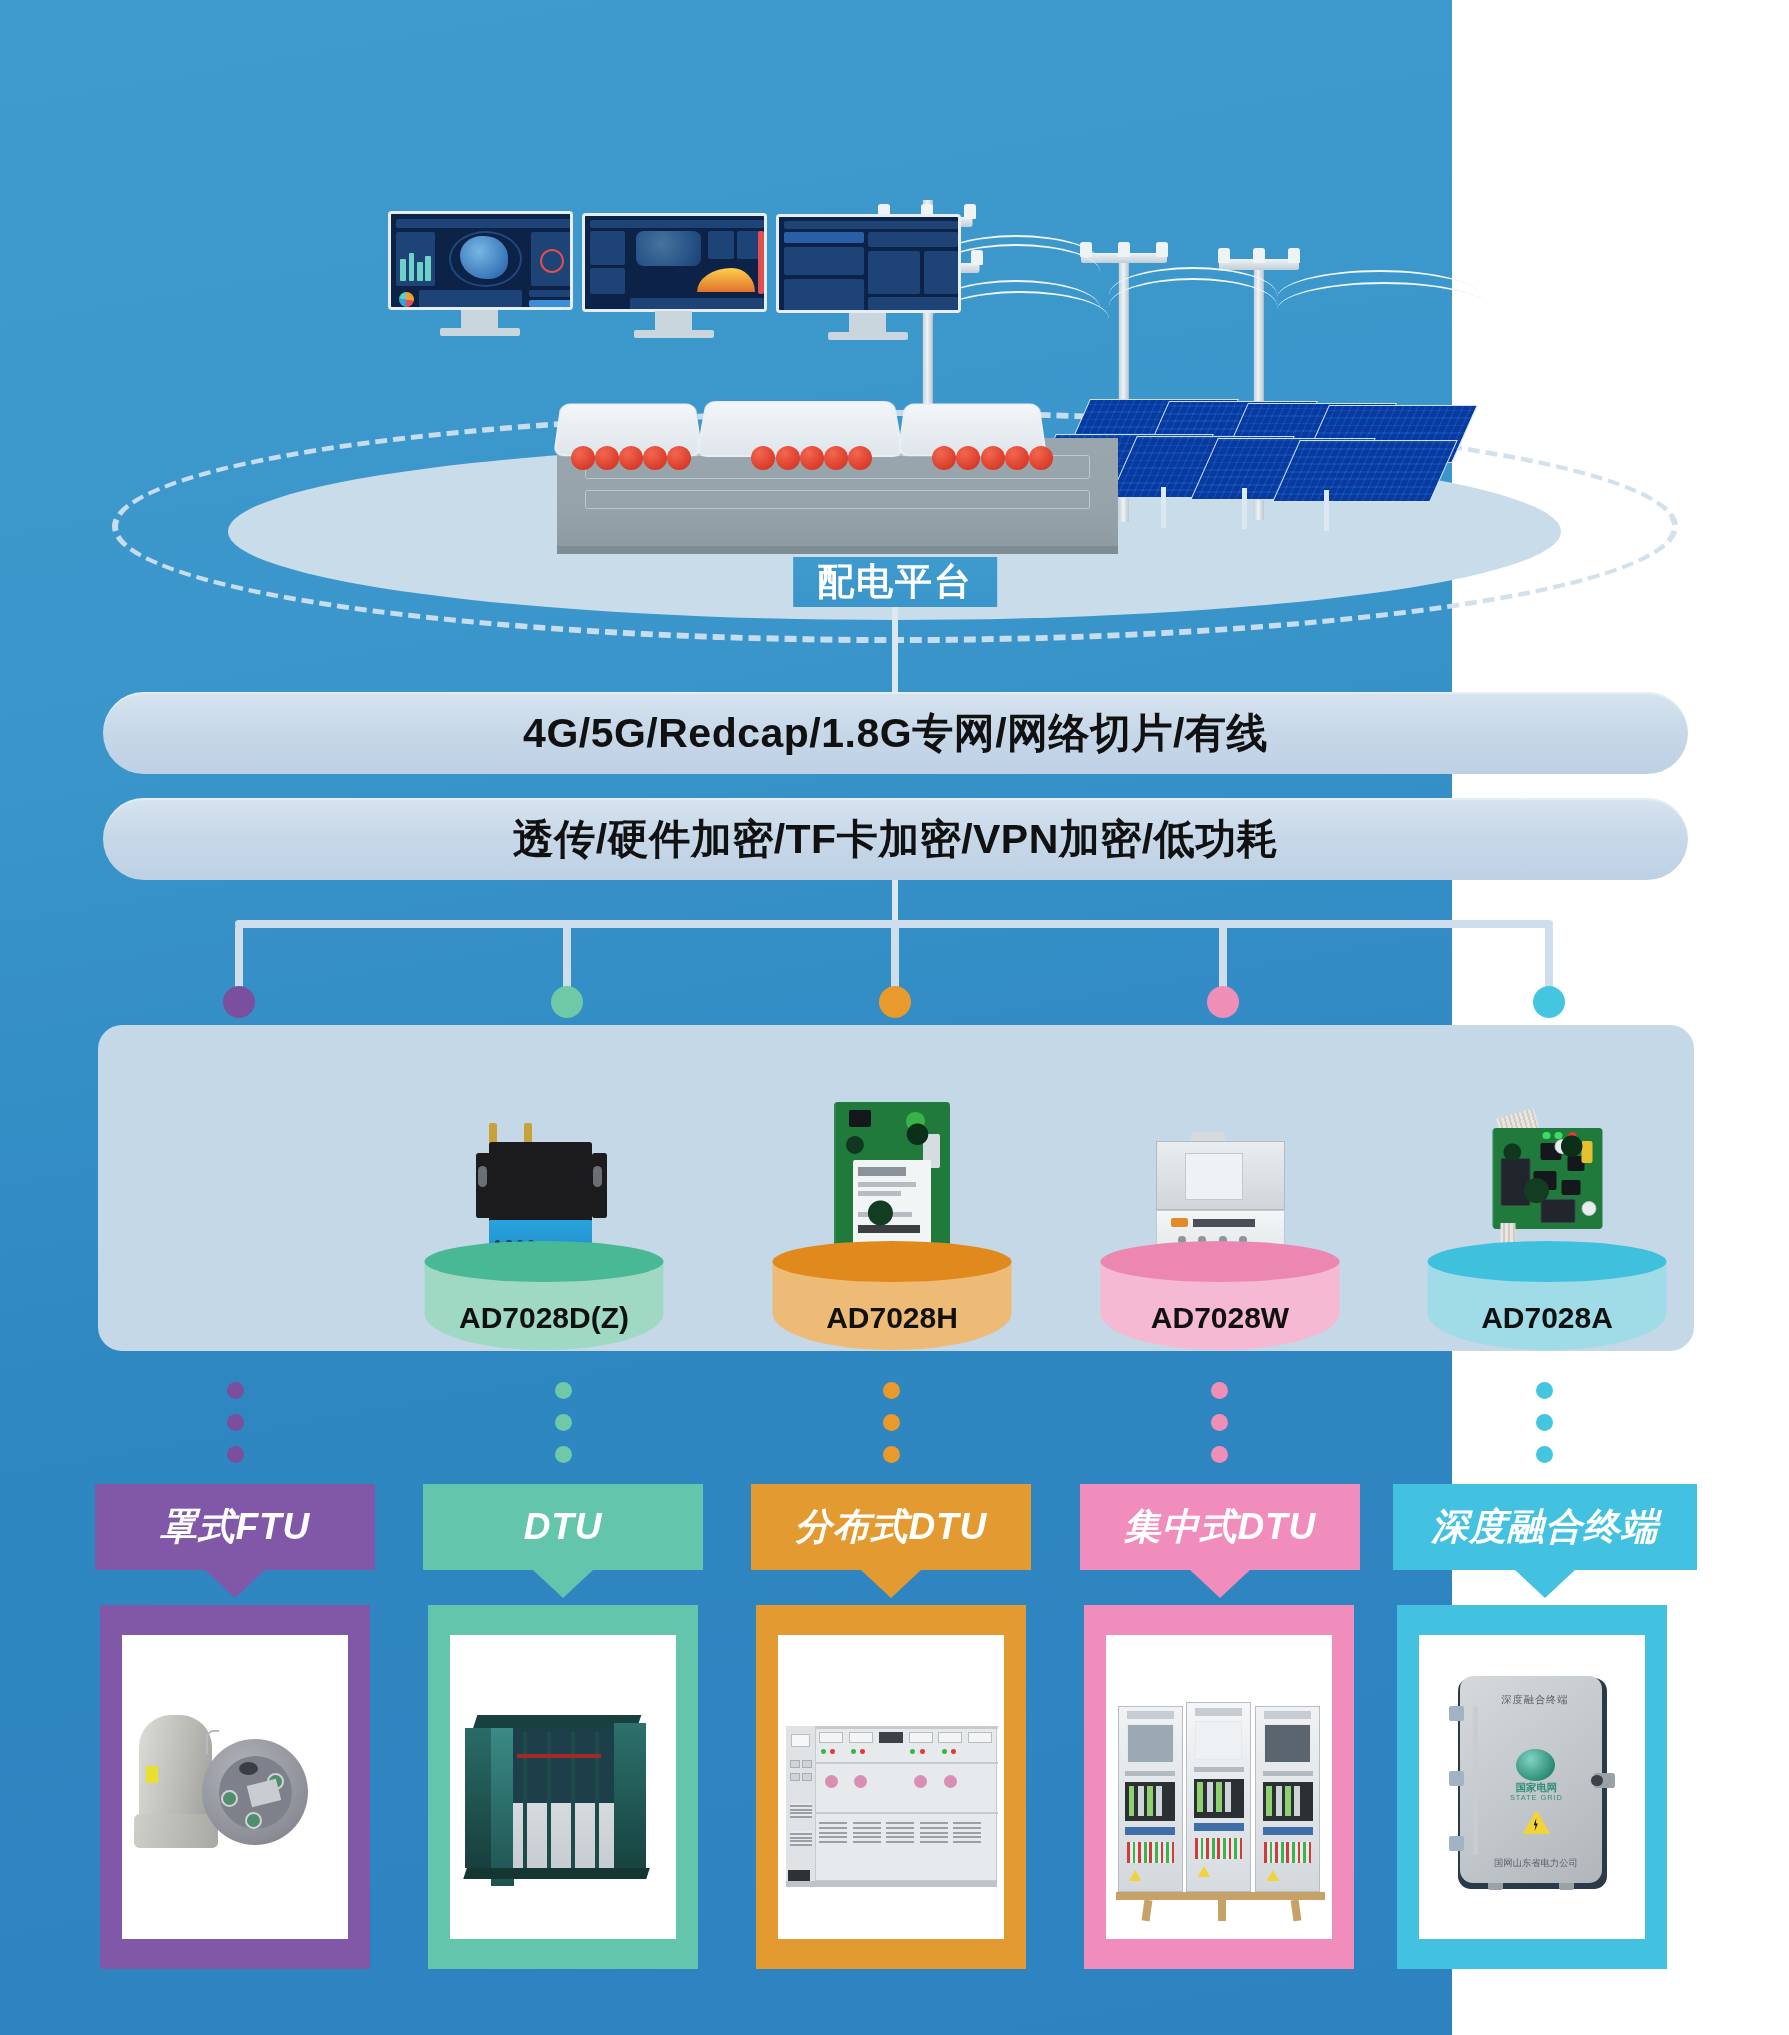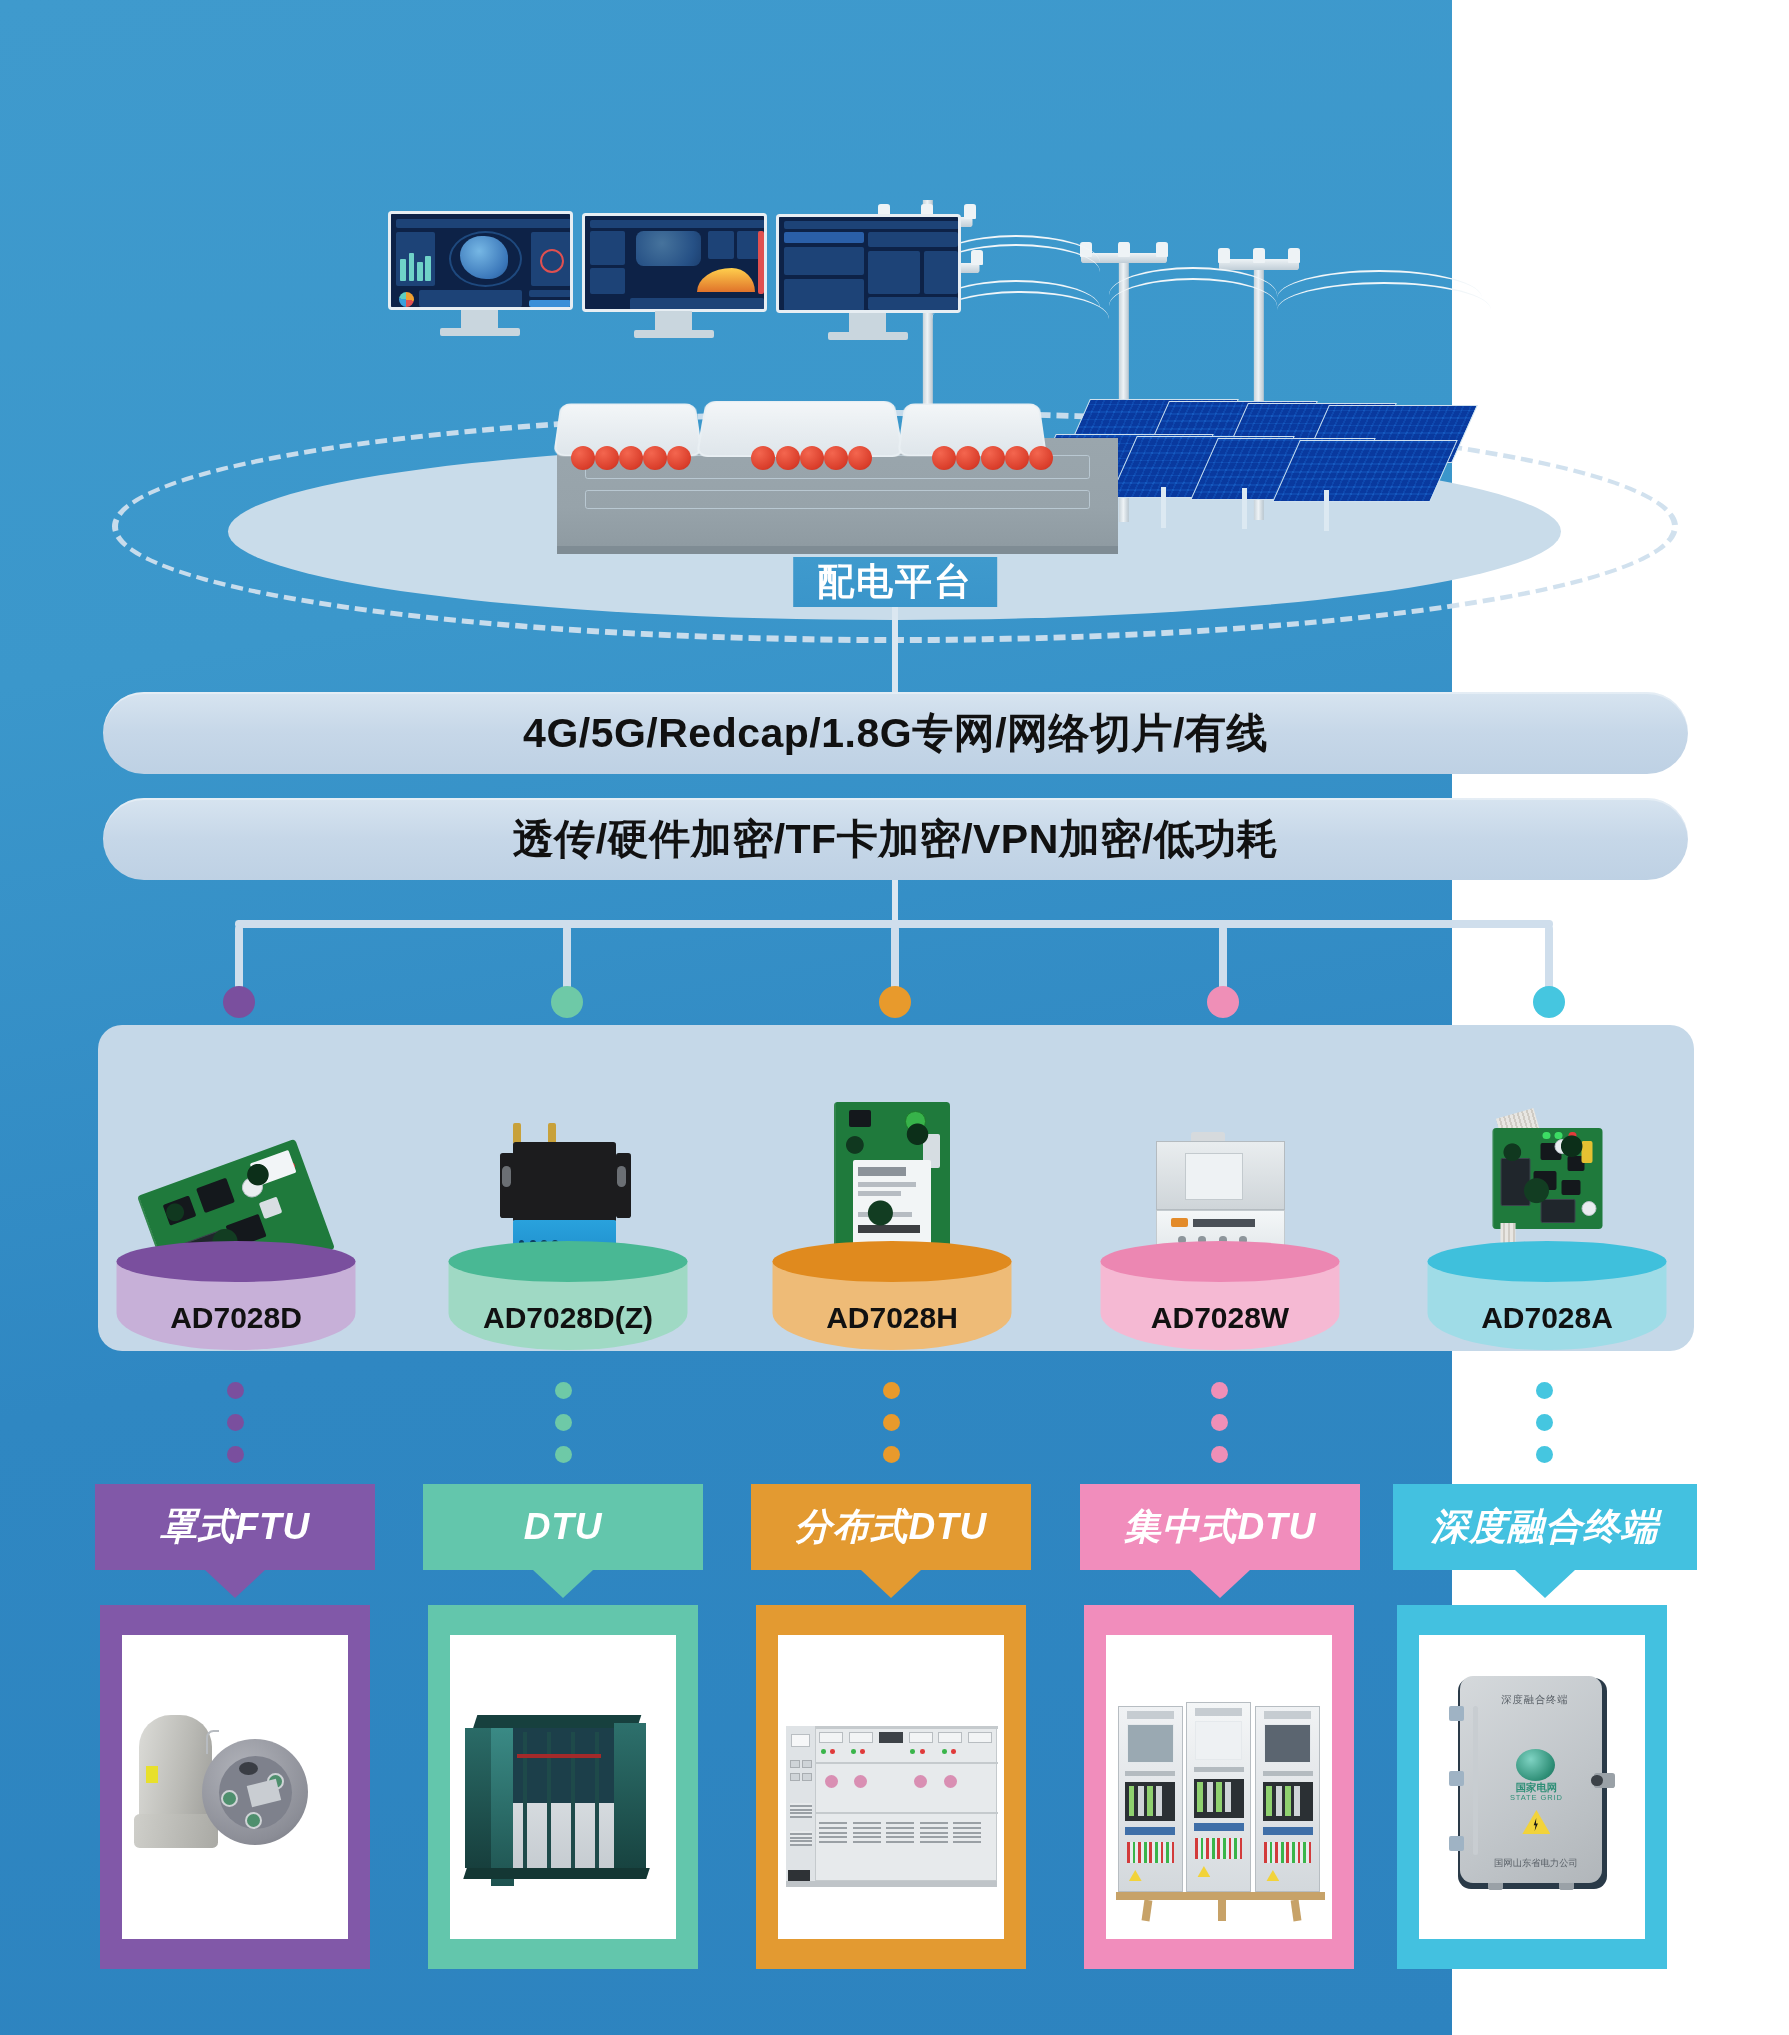--- a/index.html
+++ b/index.html
@@ -304,42 +304,22 @@
   <div class="tree-drop" style="left:1545px; top:925px; height:67px;"></div>
 
   <div class="tree-dot" style="left:223px;  top:986px; background:#7a4f9e;"></div>
   <div class="tree-dot" style="left:551px;  top:986px; background:#6ec9a7;"></div>
   <div class="tree-dot" style="left:879px;  top:986px; background:#e89a2c;"></div>
   <div class="tree-dot" style="left:1207px; top:986px; background:#ef8fb7;"></div>
   <div class="tree-dot" style="left:1533px; top:986px; background:#45c6e0;"></div>
 
   <div class="prod-panel"></div>
 
-  <div class="prod-item" style="left:96px;">
-    <div class="prod-photo" style="width:168px; height:117px;">
-      <div class="pcb" style="position:absolute; inset:0; transform:rotate(-20deg);">
-        <div class="chip" style="left:20.5px; top:17px; width:28px; height:22.4px;"></div>
-        <div class="chip" style="left:58px; top:13px; width:32px; height:26px;"></div>
-        <div class="chip" style="left:73px; top:58px; width:35px; height:24px;"></div>
-        <div class="cap" style="left:101px; top:20.5px; width:20.5px; height:20.5px;"></div>
-        <div class="cap" style="left:56px; top:86px; width:17px; height:17px;"></div>
-        <div class="simslot" style="left:13px; top:60px; width:56px; height:35px;"></div>
-        <div class="chip" style="left:112px; top:48px; width:18.6px; height:17px; background:#d8dee3;"></div>
-        <div class="led" style="left:140px; top:18.6px; background:#3ddc64;"></div>
-        <div class="led" style="left:151px; top:20.5px; background:#e23b3b;"></div>
-        <div class="chip" style="left:117px; top:7.5px; width:41px; height:24px; background:#f2f5f7;"></div>
-      </div>
-    </div>
-    <div class="pedestal" style="background:#c7b0d8;">
-      <div class="pedestal-top" style="background:#7a4f9e;"></div>
-    </div>
-    <div class="ped-label">AD7028D</div>
-  </div>
-
-  <div class="prod-item" style="left:428px;">
+
+  <div class="prod-item" style="left:404px;">
     <div class="prod-photo" style="width:136px; height:158px;">
       <div style="position:absolute; left:13px; top:0; width:7.5px; height:20.5px; background:#c8a13a; border-radius:1.9px;"></div>
       <div style="position:absolute; left:48px; top:0; width:7.5px; height:20.5px; background:#c8a13a; border-radius:1.9px;"></div>
       <div style="position:absolute; left:13px; top:18.6px; width:103px; height:80px; background:#1c1c1e; border-radius:2.8px;"></div>
       <div style="position:absolute; left:0px;  top:30px; width:15px; height:65px; background:#1c1c1e; border-radius:2.8px;"></div>
       <div style="position:absolute; left:116px;top:30px; width:15px; height:65px; background:#1c1c1e; border-radius:2.8px;"></div>
       <div style="position:absolute; left:1.9px;  top:43px; width:9.3px; height:20.5px; background:#6b6f74; border-radius:4.7px;"></div>
       <div style="position:absolute; left:117px;top:43px; width:9.3px; height:20.5px; background:#6b6f74; border-radius:4.7px;"></div>
       <div style="position:absolute; left:13px; top:97px; width:103px; height:58px; background:linear-gradient(180deg,#29a2dd,#1b84c2); border-radius:1.9px;"></div>
       <div style="position:absolute; left:18.6px; top:117px; width:5.6px; height:5.6px; border-radius:50%; background:#0d3f63;"></div>

